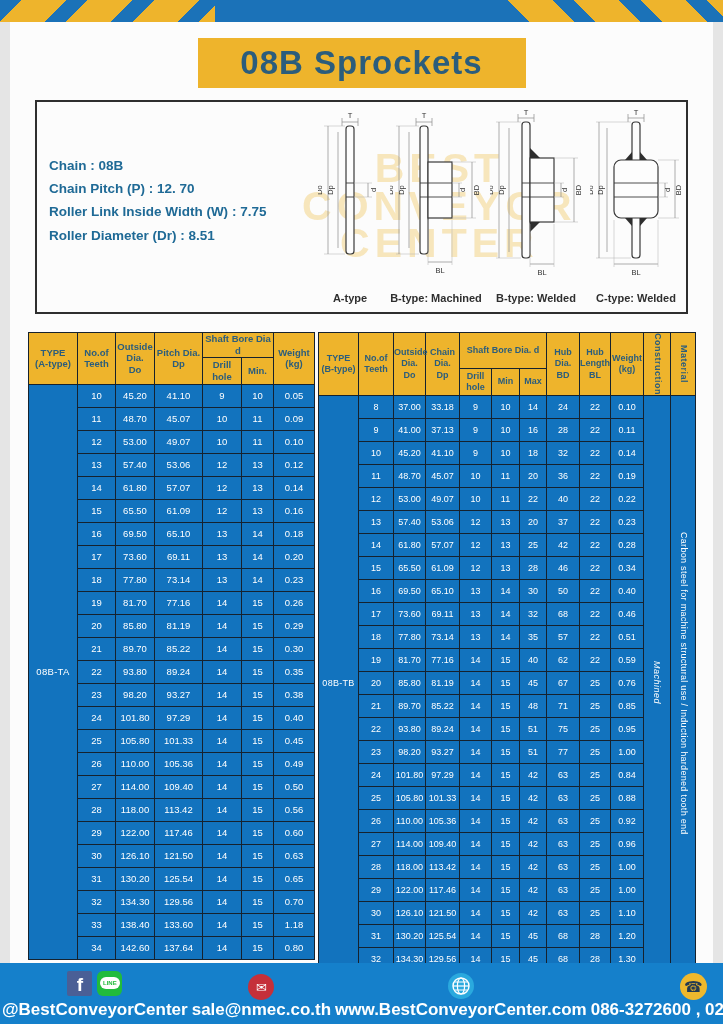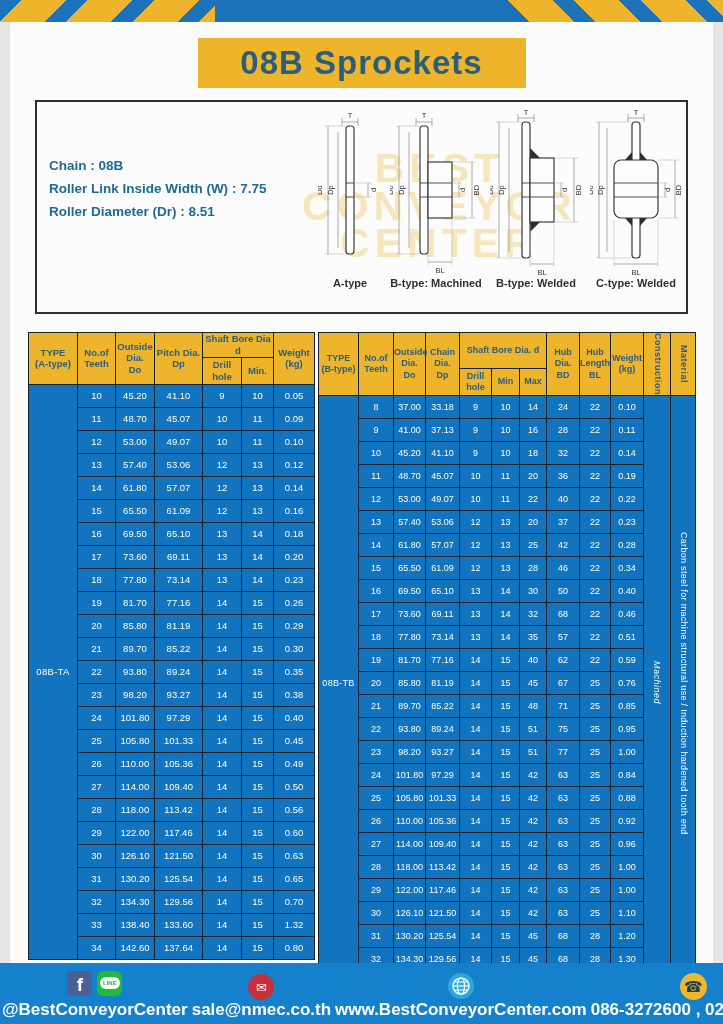--- a/index.html
+++ b/index.html
@@ -20,21 +20,21 @@
 
   
   .drawbox{position:absolute;left:25px;top:78px;width:649px;height:210px;border:2px solid #2f2f2f;background:#fcfcfc;overflow:hidden;}
   .watermark{position:absolute;left:62%;top:50%;transform:translate(-50%,-50%);text-align:center;
              font-weight:bold;font-size:41px;line-height:0.92;letter-spacing:5px;color:rgba(235,178,40,0.30);pointer-events:none;white-space:nowrap;}
   .specs{position:absolute;left:12px;top:52px;}
   .spec-line{font-size:13.5px;font-weight:bold;color:#1f6a96;line-height:1.72;white-space:nowrap;}
   .figrow{position:absolute;right:4px;top:8px;display:flex;gap:8px;}
   .fig{display:flex;flex-direction:column;align-items:center;}
   .fig svg{display:block;}
-  .fig .cap{font-size:11px;color:#2f2f2f;font-weight:bold;margin-top:1px;white-space:nowrap;}
+  .fig .cap{font-size:11px;color:#2f2f2f;font-weight:bold;margin-top:16px;white-space:nowrap;}
   .part{fill:#fdfdfd;stroke:#3a3a3a;stroke-width:1.2;}
   .pline{stroke:#3a3a3a;stroke-width:0.9;}
   .dim{stroke:#8b8b8b;stroke-width:0.7;}
   .ext{stroke:#b0b0b0;stroke-width:0.5;}
   .weld{fill:#2e2e2e;stroke:none;}
   .dimt{font-size:7.5px;fill:#333;text-anchor:middle;font-family:"Liberation Sans",sans-serif;}
 
   
   .tbl{position:absolute;top:310px;border-collapse:collapse;table-layout:fixed;background:#1273be;}
   .tbl-a{left:18px;width:286px;}
@@ -84,20 +84,21 @@
 
     <div class="drawbox">
       <div class="watermark">
         <div>BEST</div>
         <div>CONVEYOR</div>
         <div>CENTER</div>
       </div>
 
       <div class="specs">
         <div class="spec-line"><span>Chain</span><span> : </span><span>08B</span></div>
+        <div class="spec-line"><span>Chain Pitch (P)</span><span> : </span><span>12. 70</span></div>
         <div class="spec-line"><span>Roller Link Inside Width (W)</span><span> : </span><span>7.75</span></div>
         <div class="spec-line"><span>Roller Diameter (Dr)</span><span> : </span><span>8.51</span></div>
       </div>
 
       <div class="figrow">
 
         <div class="fig">
           <svg width="64" height="166" viewBox="0 0 64 166">
             <line class="dim" x1="24" y1="12" x2="40" y2="12"></line>
               <line class="dim" x1="24" y1="8" x2="24" y2="16"></line>
@@ -440,21 +441,21 @@
             <td>14</td>
             <td>15</td>
             <td>0.70</td>
           </tr>
           <tr>
             <td>33</td>
             <td>138.40</td>
             <td>133.60</td>
             <td>14</td>
             <td>15</td>
-            <td>1.32</td>
+            <td>1.18</td>
           </tr>
           <tr>
             <td>34</td>
             <td>142.60</td>
             <td>137.64</td>
             <td>14</td>
             <td>15</td>
             <td>0.80</td>
           </tr>
         </tbody>

